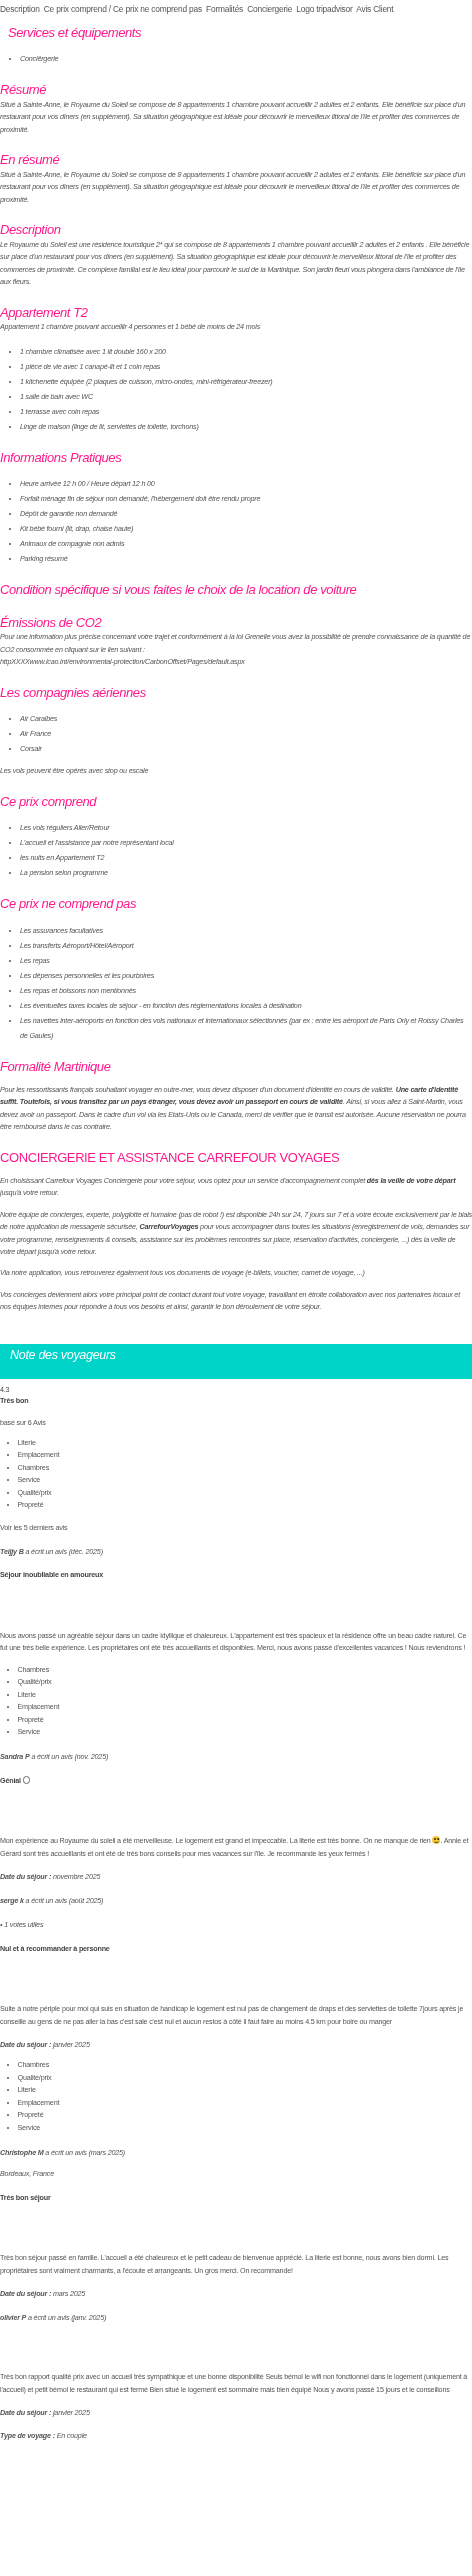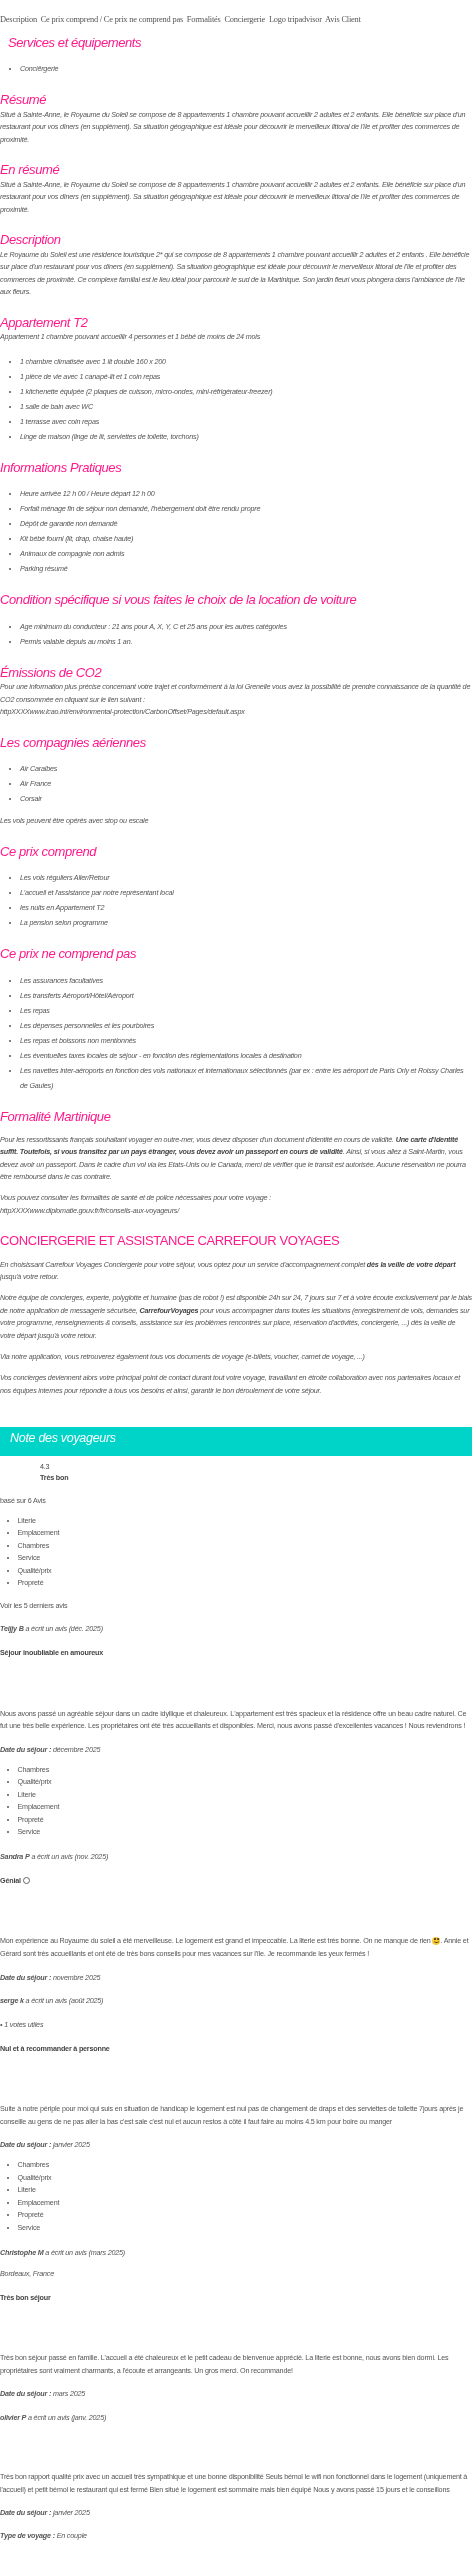--- a/index.html
+++ b/index.html
@@ -8,24 +8,23 @@
     font-family: "Liberation Sans", "DejaVu Sans", sans-serif;
     color: #4a4a4a;
     font-size: 7.5px;
   }
   .page { padding: 0 0 12.5px 0; }
   .topnav {
     font-size: 8.4px;
     color: #555;
     height: 11.2px;
     line-height: 11.2px;
-    padding-top: 14px;
+    padding-top: 4px;
     white-space: nowrap;
     letter-spacing: -0.2px;
-    font-family: Liberation Serif, serif;
   }
   .topnav span { margin-right: 1.9px; }
   h2.sec {
     color: #ff1a8c;
     font-style: italic;
     font-weight: normal;
     font-size: 13px;
     letter-spacing: -0.4px;
     margin: 15px 0 0 0;
     line-height: 17.5px;
@@ -52,27 +51,27 @@
     letter-spacing: -0.2px;
   }
   ul.it-list li::marker { color: #555; font-size: 6.2px; }
   b.bi { font-weight: bold; color: #444; }
   .banner {
     margin-top: 30px;
     background: #00d3c8;
     color: #ffffff;
     font-style: italic;
     font-size: 12.5px;
-    height: 29px;
+    height: 35px;
     line-height: 23px;
     padding-left: 10px;
     letter-spacing: -0.3px;
   }
   .rev { font-size: 7.2px; color: #555; letter-spacing: -0.2px; }
-  .score { margin-top: 5px; line-height: 11.2px; margin-left: 40px; }
+  .score { margin-top: 5px; line-height: 11.2px; }
   .score .num { font-weight: normal; color: #444; }
   .score .lbl { font-weight: bold; color: #444; }
   .based { margin-top: 11.2px; line-height: 11.2px; }
   ul.crit {
     margin: 8.7px 0 0 0;
     padding: 0 0 0 17.5px;
     list-style: disc;
     line-height: 12.5px;
     font-size: 7.2px;
     color: #555;
@@ -159,24 +158,20 @@
       <li>Forfait ménage fin de séjour non demandé, l'hébergement doit être rendu propre</li>
       <li>Dépôt de garantie non demandé</li>
       <li>Kit bébé fourni (lit, drap, chaise haute)</li>
       <li>Animaux de compagnie non admis</li>
       <li>Parking résumé</li>
     </ul>
   </section>
 
   <section>
     <h2 class="sec">Condition spécifique si vous faites le choix de la location de voiture</h2>
-    <ul class="it-list">
-      <li>Age minimum du conducteur : 21 ans pour A, X, Y, C et 25 ans pour les autres catégories</li>
-      <li>Permis valable depuis au moins 1 an.</li>
-    </ul>
   </section>
 
   <section>
     <h2 class="sec">Émissions de CO2</h2>
     <p class="it">
       <span>Pour une information plus précise concernant votre trajet et conformément à la loi Grenelle vous avez la possibilité de prendre connaissance de la quantité de CO2 consommée en cliquant sur le lien suivant :</span>
       <br>
       <span>httpXXXXwww.icao.int/environmental-protection/CarbonOffset/Pages/default.aspx</span>
     </p>
   </section>
@@ -210,24 +205,20 @@
       <li>Les dépenses personnelles et les pourboires</li>
       <li>Les repas et boissons non mentionnés</li>
       <li>Les éventuelles taxes locales de séjour - en fonction des réglementations locales à destination</li>
       <li>Les navettes inter-aéroports en fonction des vols nationaux et internationaux sélectionnés (par ex : entre les aéroport de Paris Orly et Roissy Charles de Gaules)</li>
     </ul>
   </section>
 
   <section>
     <h2 class="sec">Formalité Martinique</h2>
     <p class="it gap"><span>Pour les ressortissants français souhaitant voyager en outre-mer, vous devez disposer d'un document d'identité en cours de validité. </span><b class="bi">Une carte d'identité suffit. Toutefois, si vous transitez par un pays étranger, vous devez avoir un passeport en cours de validité</b><span>. Ainsi, si vous allez à Saint-Martin, vous devez avoir un passeport. Dans le cadre d'un vol via les Etats-Unis ou le Canada, merci de vérifier que le transit est autorisée. Aucune réservation ne pourra être remboursé dans le cas contraire.</span></p>
-    <p class="it gap">
-      <span>Vous pouvez consulter les formalités de santé et de police nécessaires pour votre voyage :</span><br>
-      <span>httpXXXXwww.diplomatie.gouv.fr/fr/conseils-aux-voyageurs/</span>
-    </p>
   </section>
 
   <section>
     <h2 class="sec upper">CONCIERGERIE ET ASSISTANCE CARREFOUR VOYAGES</h2>
     <p class="it gap"><span>En choisissant Carrefour Voyages Conciergerie pour votre séjour, vous optez pour un service d'accompagnement complet </span><b class="bi">dès la veille de votre départ</b><span> jusqu'à votre retour.</span></p>
     <p class="it gap"><span>Notre équipe de concierges, experte, polyglotte et humaine (pas de robot !) est disponible 24h sur 24, 7 jours sur 7 et à votre écoute exclusivement par le biais de notre application de messagerie sécurisée, </span><b class="bi">CarrefourVoyages</b><span> pour vous accompagner dans toutes les situations (enregistrement de vols, demandes sur votre programme, renseignements &amp; conseils, assistance sur les problèmes rencontrés sur place, réservation d'activités, conciergerie, ...) dès la veille de votre départ jusqu'à votre retour.</span></p>
     <p class="it gap">Via notre application, vous retrouverez également tous vos documents de voyage (e-billets, voucher, carnet de voyage, ...)</p>
     <p class="it gap">Vos concierges deviennent alors votre principal point de contact durant tout votre voyage, travaillant en étroite collaboration avec nos partenaires locaux et nos équipes internes pour répondre à tous vos besoins et ainsi, garantir le bon déroulement de votre séjour.</p>
   </section>
 
@@ -248,21 +239,20 @@
       <li>Qualité/prix</li>
       <li>Propreté</li>
     </ul>
 
     <div class="link">Voir les 5 derniers avis</div>
 
     <article>
       <div class="author"><b>Teijjy B</b> <span>a écrit un avis</span> <span>(déc. 2025)</span></div>
       <div class="rtitle">Séjour inoubliable en amoureux</div>
       <div class="rbody">Nous avons passé un agréable séjour dans un cadre idyllique et chaleureux. L'appartement est très spacieux et la résidence offre un beau cadre naturel. Ce fut une très belle expérience. Les propriétaires ont été très accueillants et disponibles. Merci, nous avons passé d'excellentes vacances ! Nous reviendrons !</div>
-      <div class="rdate"><b>Date du séjour :</b> <span>décembre 2025</span></div>
       <ul class="crit">
         <li>Chambres</li>
         <li>Qualité/prix</li>
         <li>Literie</li>
         <li>Emplacement</li>
         <li>Propreté</li>
         <li>Service</li>
       </ul>
     </article>
 

